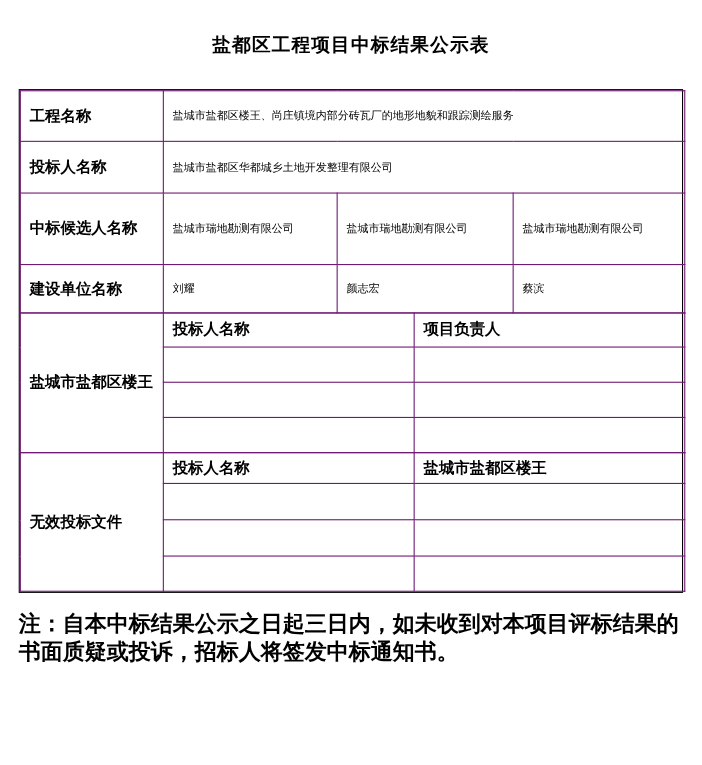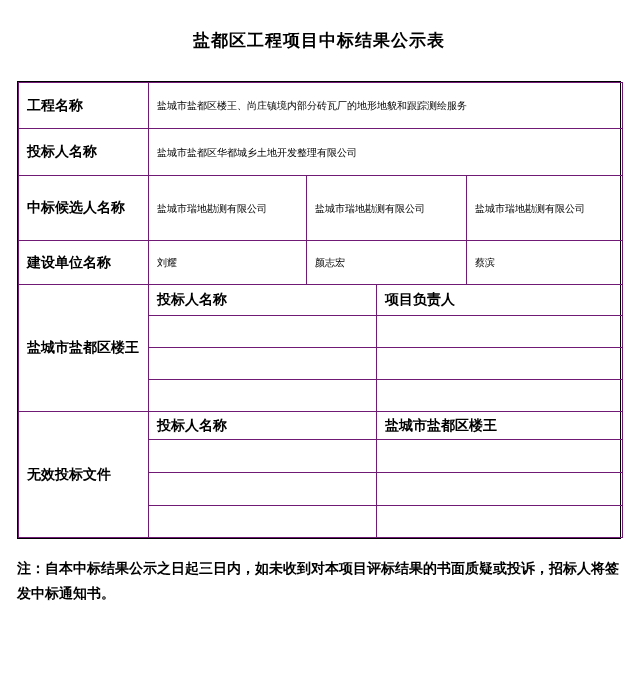--- a/index.html
+++ b/index.html
@@ -56,21 +56,21 @@
     font-family: "Liberation Sans", sans-serif;
   }
   td {
     font-size: 10px;
     font-weight: normal;
     font-family: "Liberation Serif", serif;
     line-height: 21px;
   }
   .note {
     margin: 17px 17px 0 17px;
-    font-size: 14px;
+    font-size: 20px;
     font-weight: bold;
     line-height: 25px;
     text-align: left;
   }
 </style>
 </head>
 <body>
 
 <div class="page">
 

